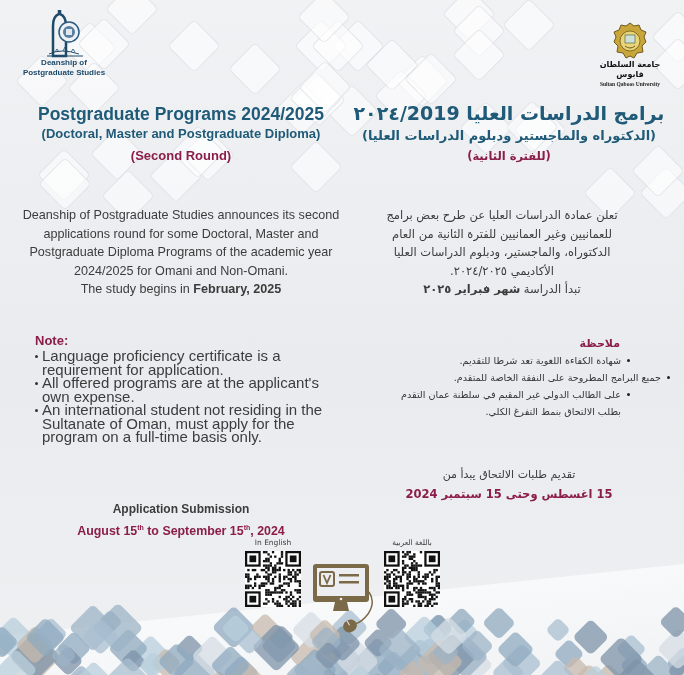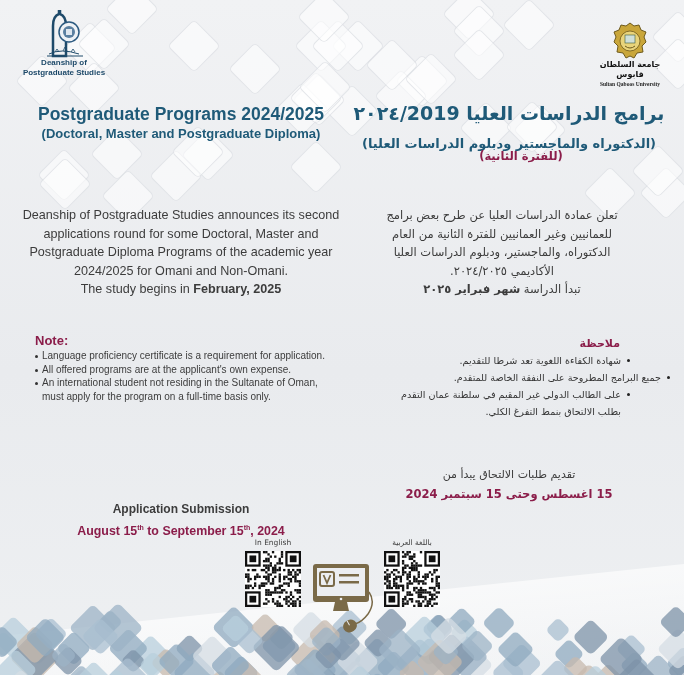--- a/index.html
+++ b/index.html
@@ -59,46 +59,46 @@
       font-family: "Liberation Sans", sans-serif; font-weight: bold;
       font-size: 13px; color: #8b1d4a; line-height: 18px;
     }
 
     .title-ar {
       position: absolute; top: 100px; left: 348px; width: 322px; text-align: center; direction: rtl;
       font-family: "DejaVu Sans", sans-serif; font-weight: bold;
       font-size: 19px; color: #1f5a78; line-height: 26px;
     }
     .subtitle-ar {
-      position: absolute; top: 135px; left: 348px; width: 322px; text-align: center; direction: rtl;
+      position: absolute; top: 127px; left: 348px; width: 322px; text-align: center; direction: rtl;
       font-size: 13px; color: #1f5a78; line-height: 18px; font-weight: bold;
     }
     .round-ar {
-      position: absolute; top: 148px; left: 360px; width: 322px; text-align: center; direction: rtl;
+      position: absolute; top: 148px; left: 348px; width: 322px; text-align: center; direction: rtl;
       font-size: 11.5px; color: #8b1d4a; line-height: 16px; font-weight: bold;
     }
 
     .intro-en {
       position: absolute; top: 206px; left: 22px; width: 318px; text-align: center;
       font-family: "Liberation Sans", sans-serif; font-size: 12.6px; line-height: 18.5px; color: #3c3c3c;
     }
     .intro-en b { color: #3c3c3c; }
     .intro-ar {
       position: absolute; top: 206px; left: 352px; width: 300px; text-align: center; direction: rtl;
       font-size: 11.5px; line-height: 18.6px; color: #3c3c3c;
     }
 
     .note-en {
       position: absolute; top: 333px; left: 35px; width: 300px;
       font-family: "Liberation Sans", sans-serif;
     }
     .note-en .note-title { font-weight: bold; font-size: 13px; color: #8b1d4a; line-height: 16px; }
     .note-en ul { list-style: none; }
     .note-en li {
-      position: relative; padding-left: 7px; font-size: 10px; line-height: 13.5px; color: #3c3c3c;
+      position: relative; padding-left: 7px; font-size: 15px; line-height: 13.5px; color: #3c3c3c;
     }
     .note-en li::before {
       content: ""; position: absolute; left: 0; top: 6px; width: 3px; height: 3px; border-radius: 50%; background: #333;
     }
 
     .note-ar {
       position: absolute; top: 336px; left: 375px; width: 295px; direction: rtl; text-align: right;
     }
     .note-ar .note-title { font-weight: bold; font-size: 11px; color: #8b1d4a; line-height: 16px; padding-right: 50px; }
     .note-ar ul { list-style: none; padding-right: 40px; }
@@ -307,20 +307,21 @@
       <circle cx="17" cy="19" r="10" fill="#e9d47a" stroke="#6e5a1c" stroke-width="0.8"></circle>
       <rect x="12" y="13" width="10" height="8" fill="#cfe0d8" stroke="#3d5a3a" stroke-width="0.6"></rect>
       <path d="M12 24 Q17 28 22 24" fill="none" stroke="#6e5a1c" stroke-width="1"></path>
     </svg>
     <div class="ar">جامعة السلطان قابوس</div>
     <div class="en">Sultan Qaboos University</div>
   </div>
 
   <div class="title-en">Postgraduate Programs 2024/2025</div>
   <div class="subtitle-en">(Doctoral, Master and Postgraduate Diploma)</div>
+  <div class="round-en">(Second Round)</div>
 
   <div class="title-ar">برامج الدراسات العليا ٢٠٢٤/2019</div>
   <div class="subtitle-ar">(الدكتوراه والماجستير ودبلوم الدراسات العليا)</div>
   <div class="round-ar">(للفترة الثانية)</div>
 
   <div class="intro-en">
     <div>Deanship of Postgraduate Studies announces its second applications round  for some Doctoral, Master and Postgraduate Diploma Programs of the academic year 2024/2025 for Omani and Non-Omani.</div>
     <div>
       <span>The study begins in </span><b>February, 2025</b>
     </div>

